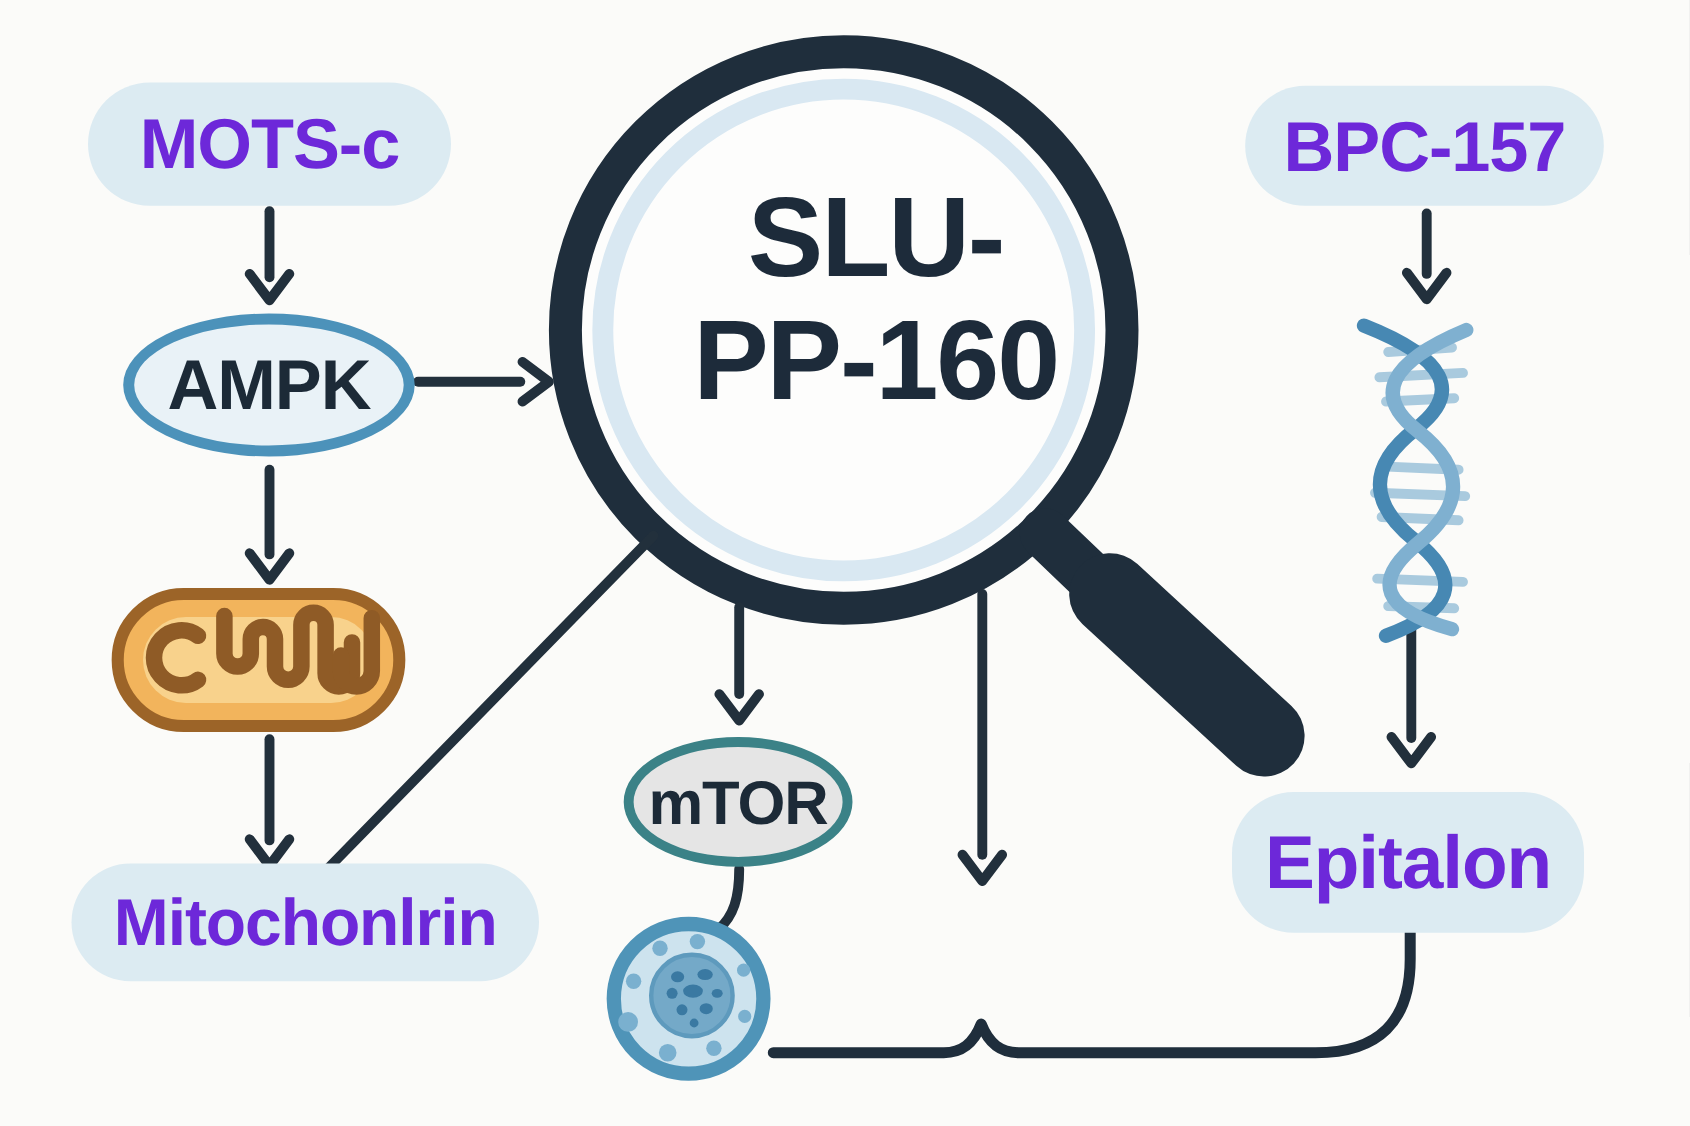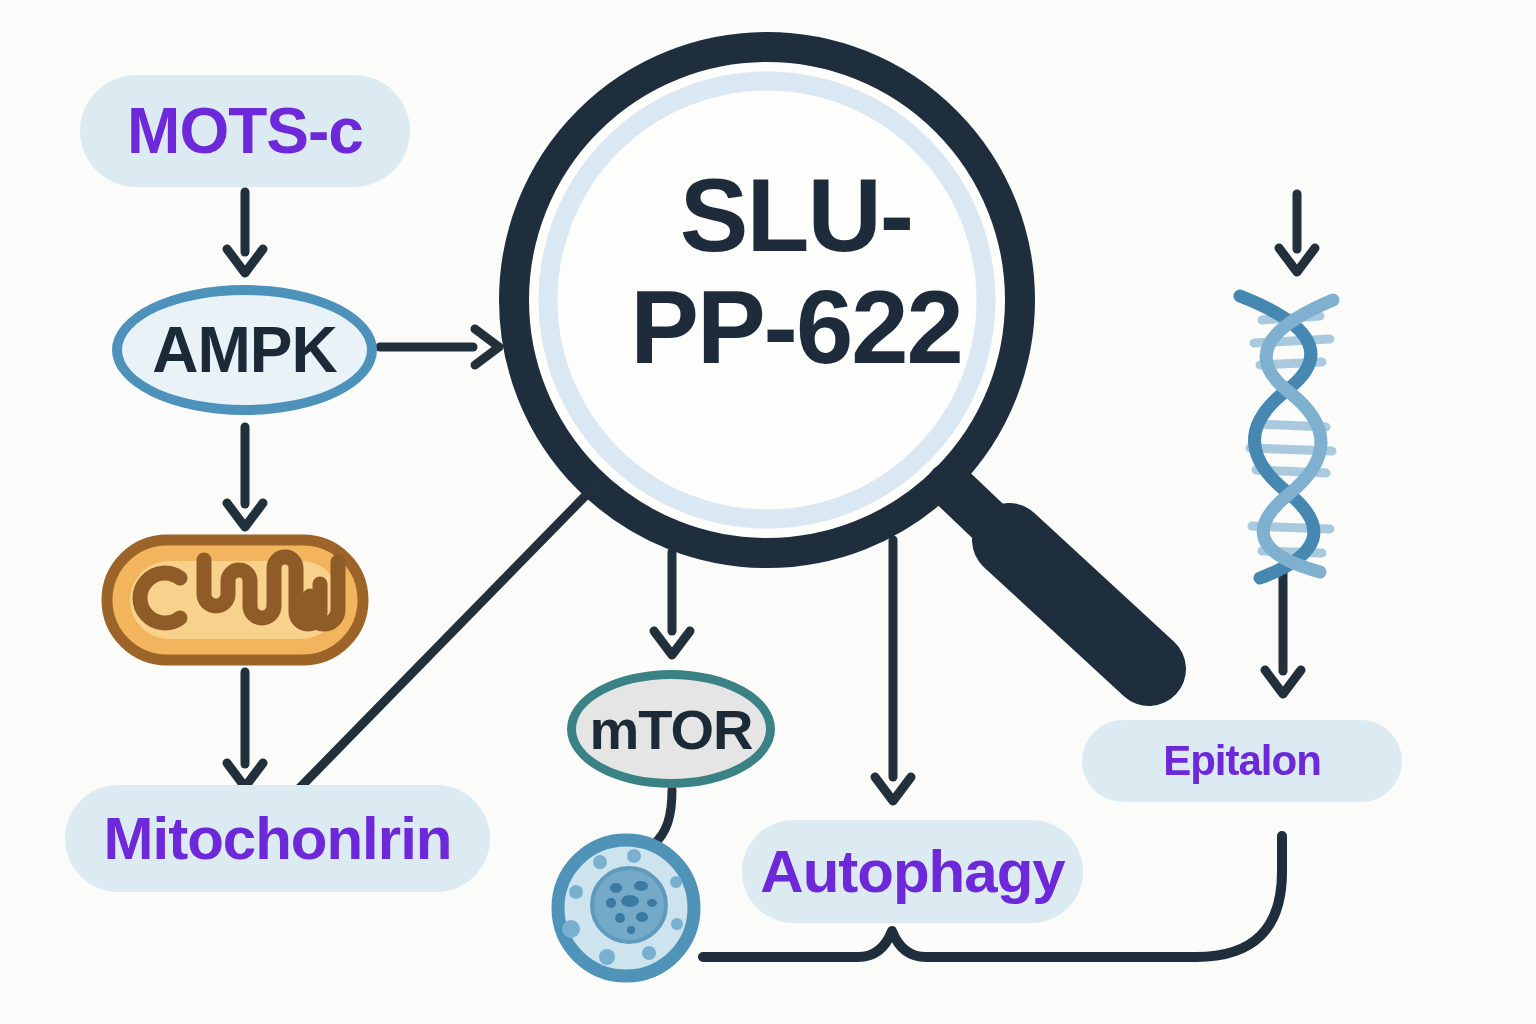--- a/index.html
+++ b/index.html
@@ -135,29 +135,29 @@
   <div class="ellipse" style="left:112px;top:285px;width:265px;height:130px;border:10px solid #4c92ba;font-size:64px;">
     <span>AMPK</span>
   </div>
 
   <div class="pill" style="left:65px;top:785px;width:425px;height:107px;font-size:60px;">
     <span>Mitochonlrin</span>
   </div>
 
   <div class="lens-text">
     <span>SLU-</span>
-    <span>PP-622</span>
+    <span>PP-160</span>
   </div>
 
   <div class="ellipse" style="left:567px;top:670px;width:208px;height:118px;border:9px solid #3b8287;font-size:56px;background:#e5e5e5;">
     <span>mTOR</span>
   </div>
 
-  <div class="pill" style="left:742px;top:820px;width:341px;height:103px;font-size:60px;">
-    <span>Autophagy</span>
+
+  <div class="pill" style="left:1132px;top:78px;width:326px;height:109px;font-size:64px;">
+    <span>BPC-157</span>
   </div>
 
-
-  <div class="pill" style="left:1082px;top:720px;width:320px;height:82px;font-size:42px;">
+  <div class="pill" style="left:1120px;top:720px;width:320px;height:128px;font-size:68px;">
     <span>Epitalon</span>
   </div>
 
 </div>
 
 </body></html>

